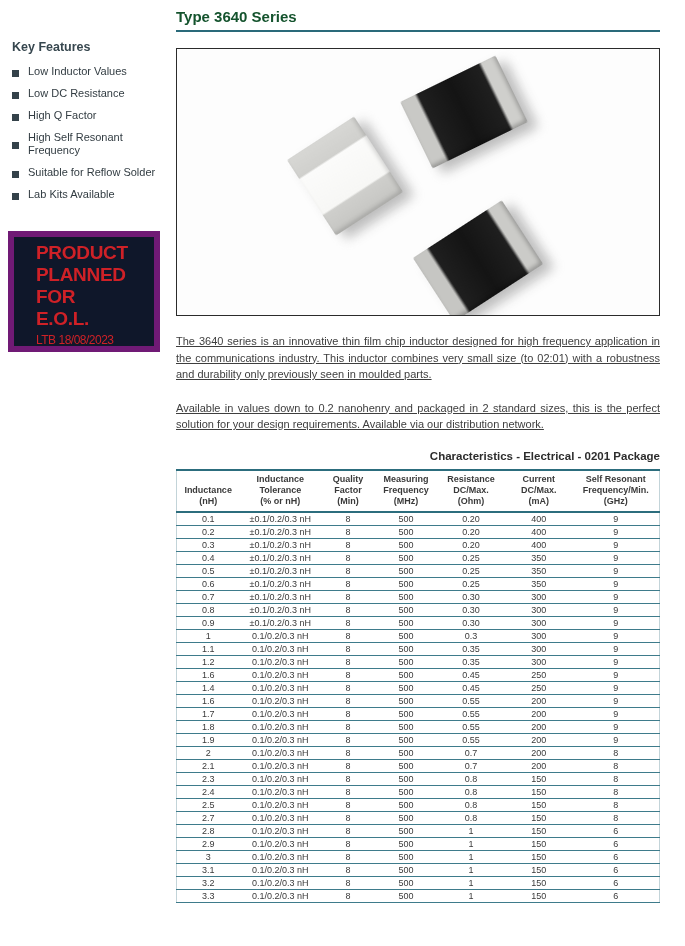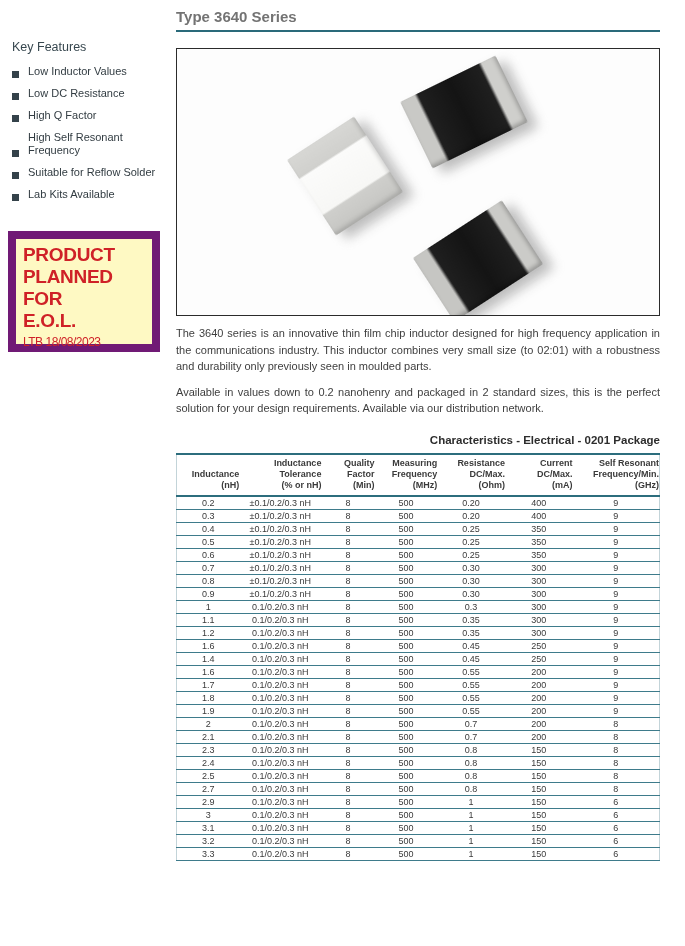--- a/index.html
+++ b/index.html
@@ -5,42 +5,42 @@
   * { margin: 0; padding: 0; box-sizing: border-box; }
   html, body { background: #ffffff; }
   body {
     width: 685px; height: 946px; position: relative; overflow: hidden;
     font-family: "Liberation Sans", "DejaVu Sans", sans-serif;
     color: #3a3a3a;
   }
 
   
   .sidebar { position: absolute; left: 12px; top: 40px; width: 155px; }
-  .kf-heading { font-size: 12.5px; font-weight: normal; color: #37474f; margin-bottom: 11px; }
+  .kf-heading { font-size: 12.5px; font-weight: bold; color: #37474f; margin-bottom: 11px; }
   .kf-list { list-style: none; }
-  .kf-list li { display: flex; align-items: flex-end; margin-bottom: 9px; }
+  .kf-list li { display: flex; align-items: center; margin-bottom: 9px; }
   .bullet { width: 7px; height: 7px; background: #34424a; flex: 0 0 7px; margin-top: 3px; margin-right: 9px; }
   .kf-label { font-size: 11px; line-height: 13px; color: #323c42; }
 
   .eol-box {
     position: absolute; left: 8px; top: 231px; width: 152px; height: 121px;
-    border: 8px solid #701a75; background: #fef9c3; padding: 5px 7px;
+    border: 6px solid #701a75; background: #0f172a; padding: 5px 22px;
   }
   .eol-main {
     color: #cf2127; font-weight: bold; font-size: 19px; line-height: 22px;
     white-space: pre-line; letter-spacing: -0.3px;
   }
   .eol-ltb {
     color: #cf2127; font-weight: normal; font-size: 12px; letter-spacing: -0.5px;
     margin-top: 3px; white-space: nowrap;
   }
 
   
   .main { position: absolute; left: 176px; top: 0; width: 484px; }
-  .page-title { padding-top: 8px; font-size: 15px; font-weight: bold; color: #737373; }
+  .page-title { padding-top: 8px; font-size: 15px; font-weight: bold; color: #14532d; }
   .title-rule { height: 2px; background: #2a6a7a; margin-top: 5px; }
 
   .photo {
     margin-top: 16px; height: 268px; border: 1px solid #2b2b2b;
     background: #fdfdfd; position: relative; overflow: hidden;
   }
   .chip { position: absolute; border-radius: 2px; filter: drop-shadow(7px 9px 6px rgba(110,110,110,0.45)); }
   .chip-white {
     left: 128px; top: 82px; width: 80px; height: 90px; transform: rotate(-33deg);
     background: linear-gradient(180deg,#d7d7d4 0%,#d0d0cd 24%,#fbfbfa 26%,#f7f7f5 72%,#cfcfcc 74%,#c5c5c2 100%);
@@ -50,30 +50,30 @@
     left: 234px; top: 26px; width: 106px; height: 74px; transform: rotate(-26deg);
     background: linear-gradient(90deg,#c9c9c6 0%,#c9c9c6 15%,#1f1f1f 18%,#141414 50%,#1f1f1f 82%,#cfcfcc 85%,#cfcfcc 100%);
     box-shadow: inset -2px -3px 4px rgba(0,0,0,0.25);
   }
   .chip-black-2 {
     left: 248px; top: 174px; width: 106px; height: 76px; transform: rotate(-33deg);
     background: linear-gradient(90deg,#c6c6c3 0%,#c6c6c3 15%,#1f1f1f 18%,#141414 50%,#1f1f1f 82%,#cbcbc8 85%,#cbcbc8 100%);
     box-shadow: inset -2px -3px 4px rgba(0,0,0,0.25);
   }
 
-  .desc { margin-top: 9px; font-size: 11px; line-height: 16.5px; text-align: justify; color: #3e3e3e; }
+  .desc { margin-top: 17px; font-size: 11px; line-height: 16.5px; text-align: justify; color: #3e3e3e; text-decoration: underline; }
   .char-heading { margin-top: 17px; font-size: 11.5px; font-weight: bold; color: #2d2d2d; text-align: right; }
 
   
   table.spec {
     margin-top: 7px; width: 100%; border-collapse: collapse; table-layout: fixed;
     border-left: 1px solid #c3d4d9; border-right: 1px solid #c3d4d9;
   }
   table.spec th {
-    font-size: 9px; font-weight: bold; color: #3a3a3a; text-align: right;
+    font-size: 9px; font-weight: bold; color: #3a3a3a; text-align: center;
     vertical-align: bottom; white-space: pre-line; line-height: 11px;
     border-top: 2px solid #2c6d7d; border-bottom: 2px solid #2c6d7d;
     padding: 3px 0 4px;
   }
   table.spec td {
     font-size: 9px; color: #3a3a3a; text-align: center;
     height: 12.3px; line-height: 12px; padding: 0;
     border-bottom: 1px solid #3e7b8b; white-space: nowrap; overflow: hidden;
   }
 </style>
@@ -161,38 +161,47 @@
           <th>Current
 DC/Max.
 (mA)</th>
           <th>Self Resonant
 Frequency/Min.
 (GHz)</th>
         </tr>
     </thead>
     <tbody id="tbody">
         <tr>
-          <td>0.2</td>
+          <td>0.1</td>
           <td>±0.1/0.2/0.3 nH</td>
           <td>8</td>
           <td>500</td>
           <td>0.20</td>
           <td>400</td>
           <td>9</td>
         </tr>
         <tr>
-          <td>0.3</td>
+          <td>0.2</td>
           <td>±0.1/0.2/0.3 nH</td>
           <td>8</td>
           <td>500</td>
           <td>0.20</td>
           <td>400</td>
           <td>9</td>
         </tr>
         <tr>
+          <td>0.3</td>
+          <td>±0.1/0.2/0.3 nH</td>
+          <td>8</td>
+          <td>500</td>
+          <td>0.20</td>
+          <td>400</td>
+          <td>9</td>
+        </tr>
+        <tr>
           <td>0.4</td>
           <td>±0.1/0.2/0.3 nH</td>
           <td>8</td>
           <td>500</td>
           <td>0.25</td>
           <td>350</td>
           <td>9</td>
         </tr>
         <tr>
           <td>0.5</td>
@@ -366,20 +375,29 @@
           <td>8</td>
         </tr>
         <tr>
           <td>2.7</td>
           <td>0.1/0.2/0.3 nH</td>
           <td>8</td>
           <td>500</td>
           <td>0.8</td>
           <td>150</td>
           <td>8</td>
+        </tr>
+        <tr>
+          <td>2.8</td>
+          <td>0.1/0.2/0.3 nH</td>
+          <td>8</td>
+          <td>500</td>
+          <td>1</td>
+          <td>150</td>
+          <td>6</td>
         </tr>
         <tr>
           <td>2.9</td>
           <td>0.1/0.2/0.3 nH</td>
           <td>8</td>
           <td>500</td>
           <td>1</td>
           <td>150</td>
           <td>6</td>
         </tr>

